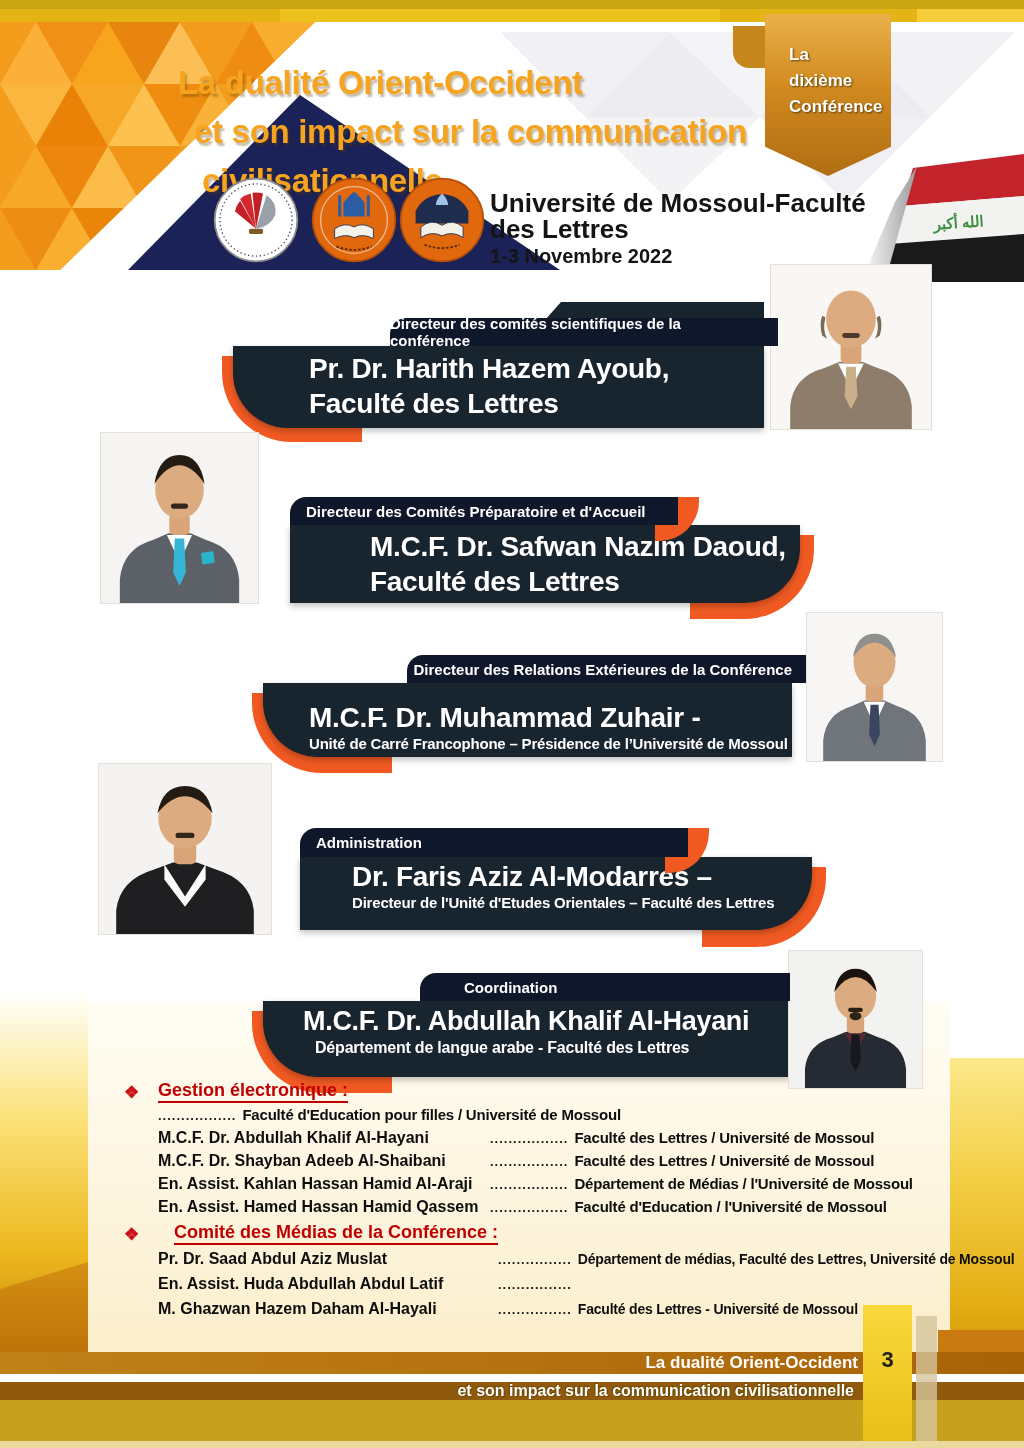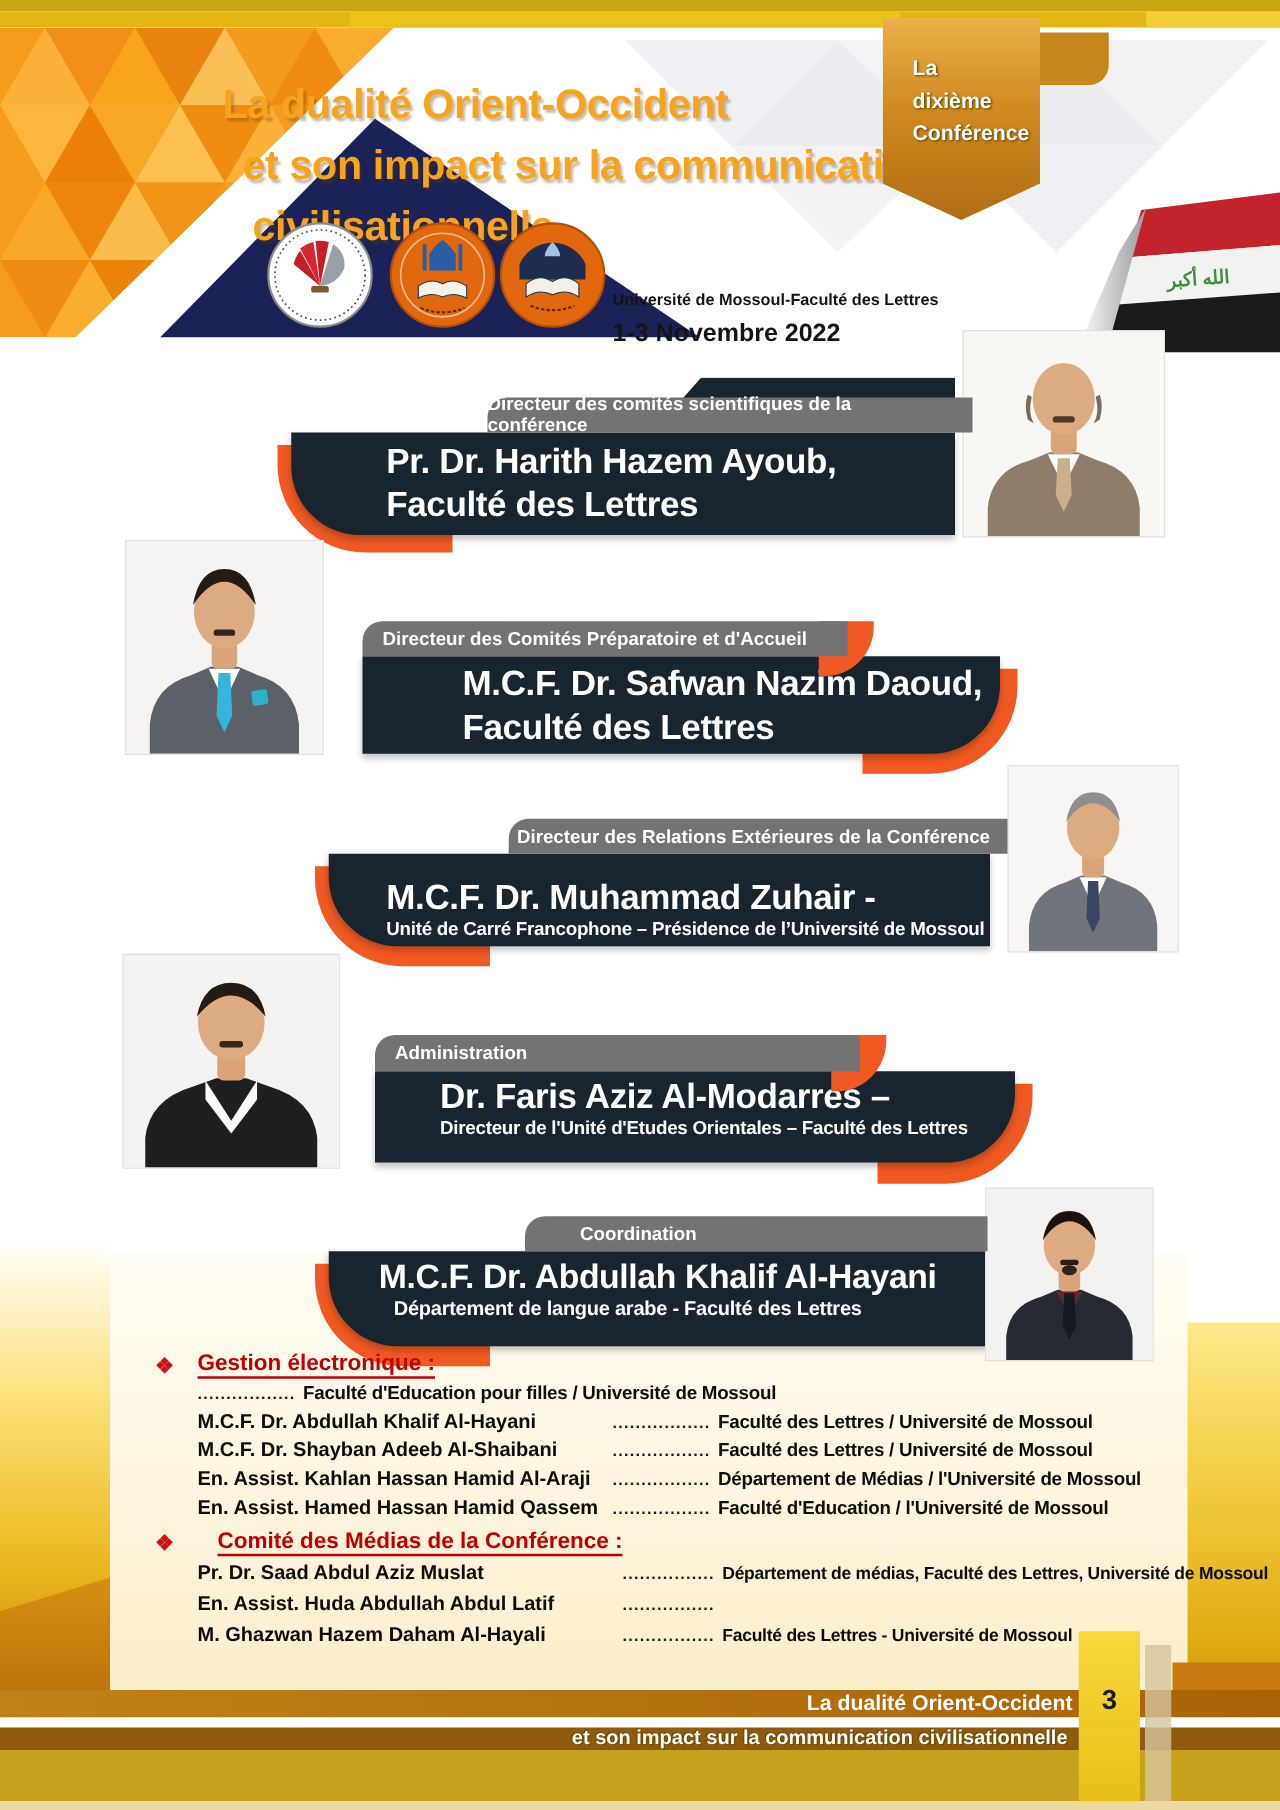--- a/index.html
+++ b/index.html
@@ -16,39 +16,39 @@
   .hart{left:0;top:22px;width:1024px;height:248px;}
 
   
   .title{left:178px;top:58px;width:620px;color:#f6a41f;font-weight:bold;font-size:33px;line-height:49px;
          text-shadow:2px 3px 2px rgba(95,60,0,.35);letter-spacing:-.3px;}
   .title .t2{margin-left:16px;}
   .title .t3{margin-left:24px;}
 
   
   .ribear{left:733px;top:26px;width:154px;height:42px;background:#c5871c;border-radius:0 0 16px 16px;}
-  .ribbon{left:706px;top:14px;width:126px;height:162px;
+  .ribbon{left:765px;top:14px;width:126px;height:162px;
           background:linear-gradient(180deg,#eab04a 0%,#d18a20 45%,#b06d12 100%);
           clip-path:polygon(0 0,100% 0,100% 82%,50% 100%,0 82%);}
   .ribbon .btxt{padding:28px 0 0 24px;color:#fff;font-weight:bold;font-size:17px;line-height:26px;
           text-shadow:1px 1px 2px #5a3c00;}
 
   
   .logo{width:88px;height:88px;top:176px;}
 
   
   .uni{left:490px;top:190px;width:420px;color:#141414;font-weight:bold;}
-  .uni .u1{font-size:13px;line-height:26px;margin-top:37px;}
+  .uni .u1{font-size:26px;line-height:26px;}
   .uni .u2{font-size:20px;line-height:28px;}
 
   
   .flag{left:855px;top:148px;width:169px;height:134px;}
 
   
-  .lbl{background:#737373;color:#fff;font-weight:bold;font-size:15px;display:flex;align-items:center;z-index:4;}
+  .lbl{background:#0f172a;color:#fff;font-weight:bold;font-size:15px;display:flex;align-items:center;z-index:4;}
   .lbl-r{justify-content:flex-end;padding-right:14px;border-radius:16px 0 0 0;}
   .lbl-l{justify-content:flex-start;padding-left:16px;border-radius:16px 0 0 0;}
   .tail{background:#f05a22;z-index:3;}
   .wedge{background:#18242e;z-index:3;clip-path:polygon(16px 0,100% 0,100% 100%,0 100%);}
   .acc{background:#f05a22;z-index:1;}
   .bnr{background:#18242e;color:#fff;z-index:2;box-shadow:0 3px 6px rgba(0,0,0,.25);}
   .nm{font-weight:bold;font-size:28px;line-height:35px;letter-spacing:-.3px;white-space:nowrap;}
   .nm5{font-size:27px;}
   .sub{font-weight:bold;font-size:15px;line-height:19px;letter-spacing:-.2px;white-space:nowrap;}
   .photo{z-index:2;background:#f6f5f2;border:1px solid #e3e0da;}

